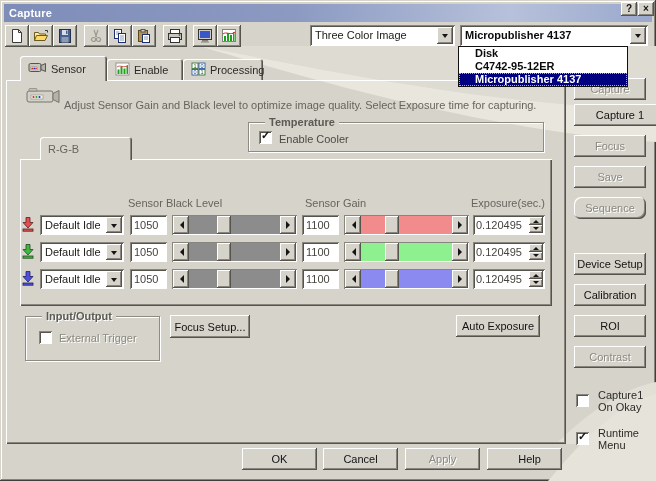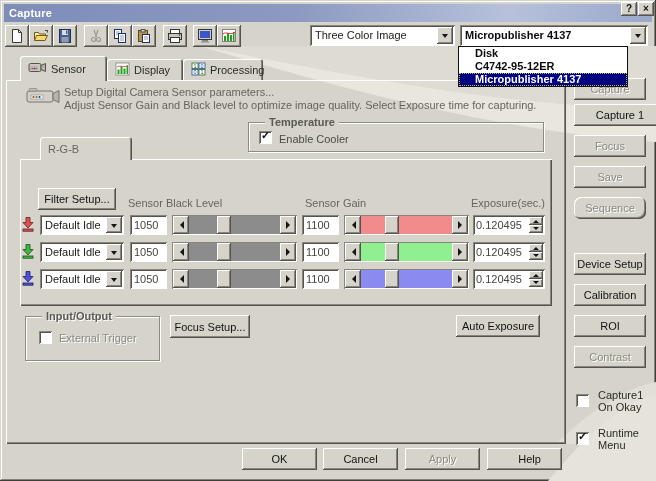--- a/index.html
+++ b/index.html
@@ -233,21 +233,21 @@
   </div>
   <div class="tab" style="left:107px;top:59px;width:76px;height:22px;">
     <span><svg width="15" height="14" viewBox="0 0 15 14">
           <rect x="1" y="1" width="13" height="12" fill="#fff" stroke="#84827a" stroke-width=".8"></rect>
           <rect x="2.5" y="7.5" width="2" height="4.5" fill="#1fa01f"></rect>
           <rect x="5.5" y="4.5" width="2" height="7.5" fill="#1fa01f"></rect>
           <rect x="8.5" y="6.5" width="2" height="5.5" fill="#1fa01f"></rect>
           <rect x="11.5" y="3.5" width="1.5" height="8.5" fill="#1fa01f"></rect>
           <path d="M2 5c3-2.5 7 1.5 11-1.5" stroke="#d03030" fill="none" stroke-width=".8"></path>
         </svg></span>
-    <span class="tab-label">Display</span>
+    <span class="tab-label">Enable</span>
   </div>
   <div class="tab" style="left:183px;top:59px;width:80px;height:22px;">
     <span><svg width="15" height="14" viewBox="0 0 15 14">
           <rect x="1" y="1" width="6" height="5.5" fill="#fff" stroke="#2a6a2a" stroke-width=".8"></rect>
           <rect x="8" y="1" width="6" height="5.5" fill="#fff" stroke="#1a4a9a" stroke-width=".8"></rect>
           <rect x="1" y="7.5" width="6" height="5.5" fill="#fff" stroke="#1a4a9a" stroke-width=".8"></rect>
           <rect x="8" y="7.5" width="6" height="5.5" fill="#fff" stroke="#2a6a2a" stroke-width=".8"></rect>
           <text x="2.6" y="5.6" font-size="5.5" fill="#2a6a2a" font-family="Liberation Sans, sans-serif">1</text>
           <text x="9.6" y="5.6" font-size="5.5" fill="#1a4a9a" font-family="Liberation Sans, sans-serif">0</text>
           <text x="2.6" y="12.2" font-size="5.5" fill="#1a4a9a" font-family="Liberation Sans, sans-serif">0</text>
@@ -262,37 +262,35 @@
     <svg width="34" height="20" viewBox="0 0 34 20">
         <rect x="1" y="5" width="26" height="11" rx="2" fill="#d3d0c8" stroke="#76756d"></rect>
         <rect x="5" y="9" width="12" height="4" fill="#f4f4ee" stroke="#8a8a82" stroke-width=".6"></rect>
         <circle cx="7.5" cy="11" r="1.1" fill="#d22828"></circle>
         <circle cx="10.5" cy="11" r="1.1" fill="#28a028"></circle>
         <circle cx="13.5" cy="11" r="1.1" fill="#2828d2"></circle>
         <path d="M27 7.5l6-3v12l-6-3z" fill="#b5b2aa" stroke="#76756d"></path>
         <rect x="3" y="2.5" width="8" height="2.5" rx="1" fill="#c3c0b8" stroke="#76756d" stroke-width=".6"></rect>
       </svg>
   </span>
-  <div class="abs glabel" style="left:64px;top:86px;">Setup Digital Camera Sensor parameters...</div>
   <div class="abs glabel" style="left:64px;top:99px;">Adjust Sensor Gain and Black level to optimize image quality. Select Exposure time for capturing.</div>
 
   <div class="group" style="left:248px;top:122px;width:296px;height:30px;">
     <span class="group-label">Temperature</span>
     <span class="cb checked" style="left:10px;top:8px;">
         <span class="mark">✓</span>
       </span>
     <span class="abs" style="left:30px;top:10px;color:#4b4a44;">Enable Cooler</span>
   </div>
 
   <div class="tab active" style="left:40px;top:137px;width:92px;height:23px;color:#66655d;">
     <span class="tab-label">R-G-B</span>
   </div>
   <div class="page" style="left:20px;top:159px;width:532px;height:147px;"></div>
 
-  <button class="btn" style="left:38px;top:188px;width:78px;height:22px;">Filter Setup...</button>
   <div class="abs glabel" style="left:128px;top:197px;">Sensor Black Level</div>
   <div class="abs glabel" style="left:305px;top:197px;">Sensor Gain</div>
   <div class="abs glabel" style="left:471px;top:197px;">Exposure(sec.)</div>
 
   <div class="row" style="top:214px;">
     <span class="ch-icon"><svg width="12" height="15" viewBox="0 0 12 15">
           <path d="M4 .5h4v5h3l-5 5.5L1 5.5h3z" fill="#e05050" stroke="#5a2020" stroke-width=".8"></path>
           <rect x="1" y="12" width="10" height="2.2" fill="#e05050" stroke="#5a2020" stroke-width=".8"></rect>
         </svg></span>
     <div class="combo" style="left:20px;top:1px;width:84px;height:20px;">

